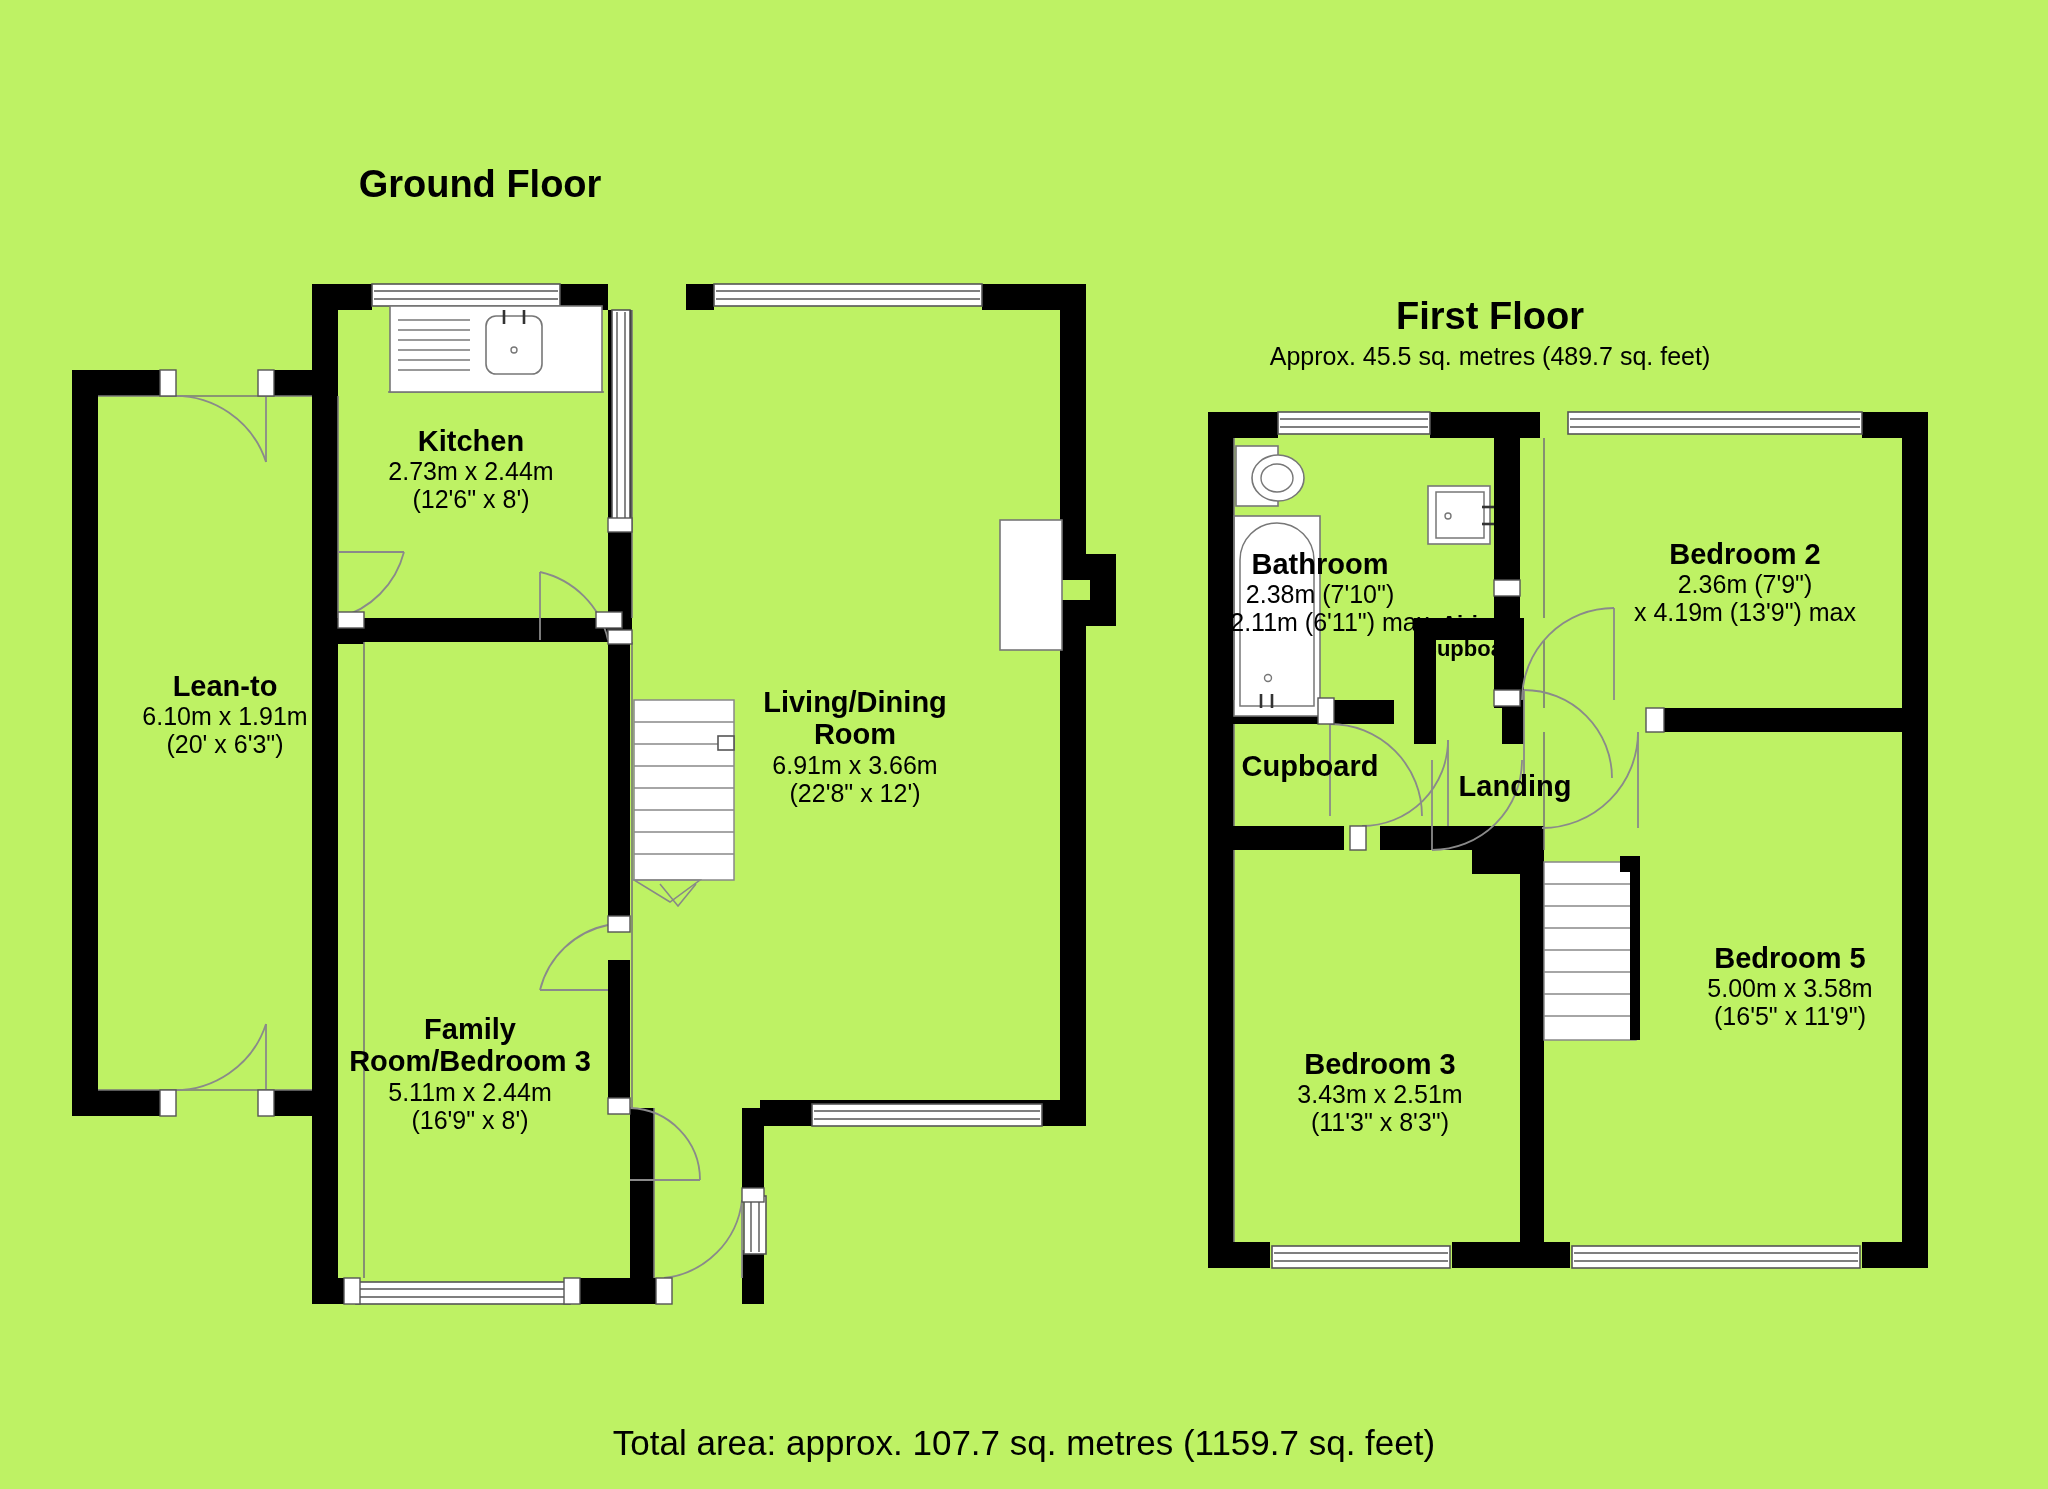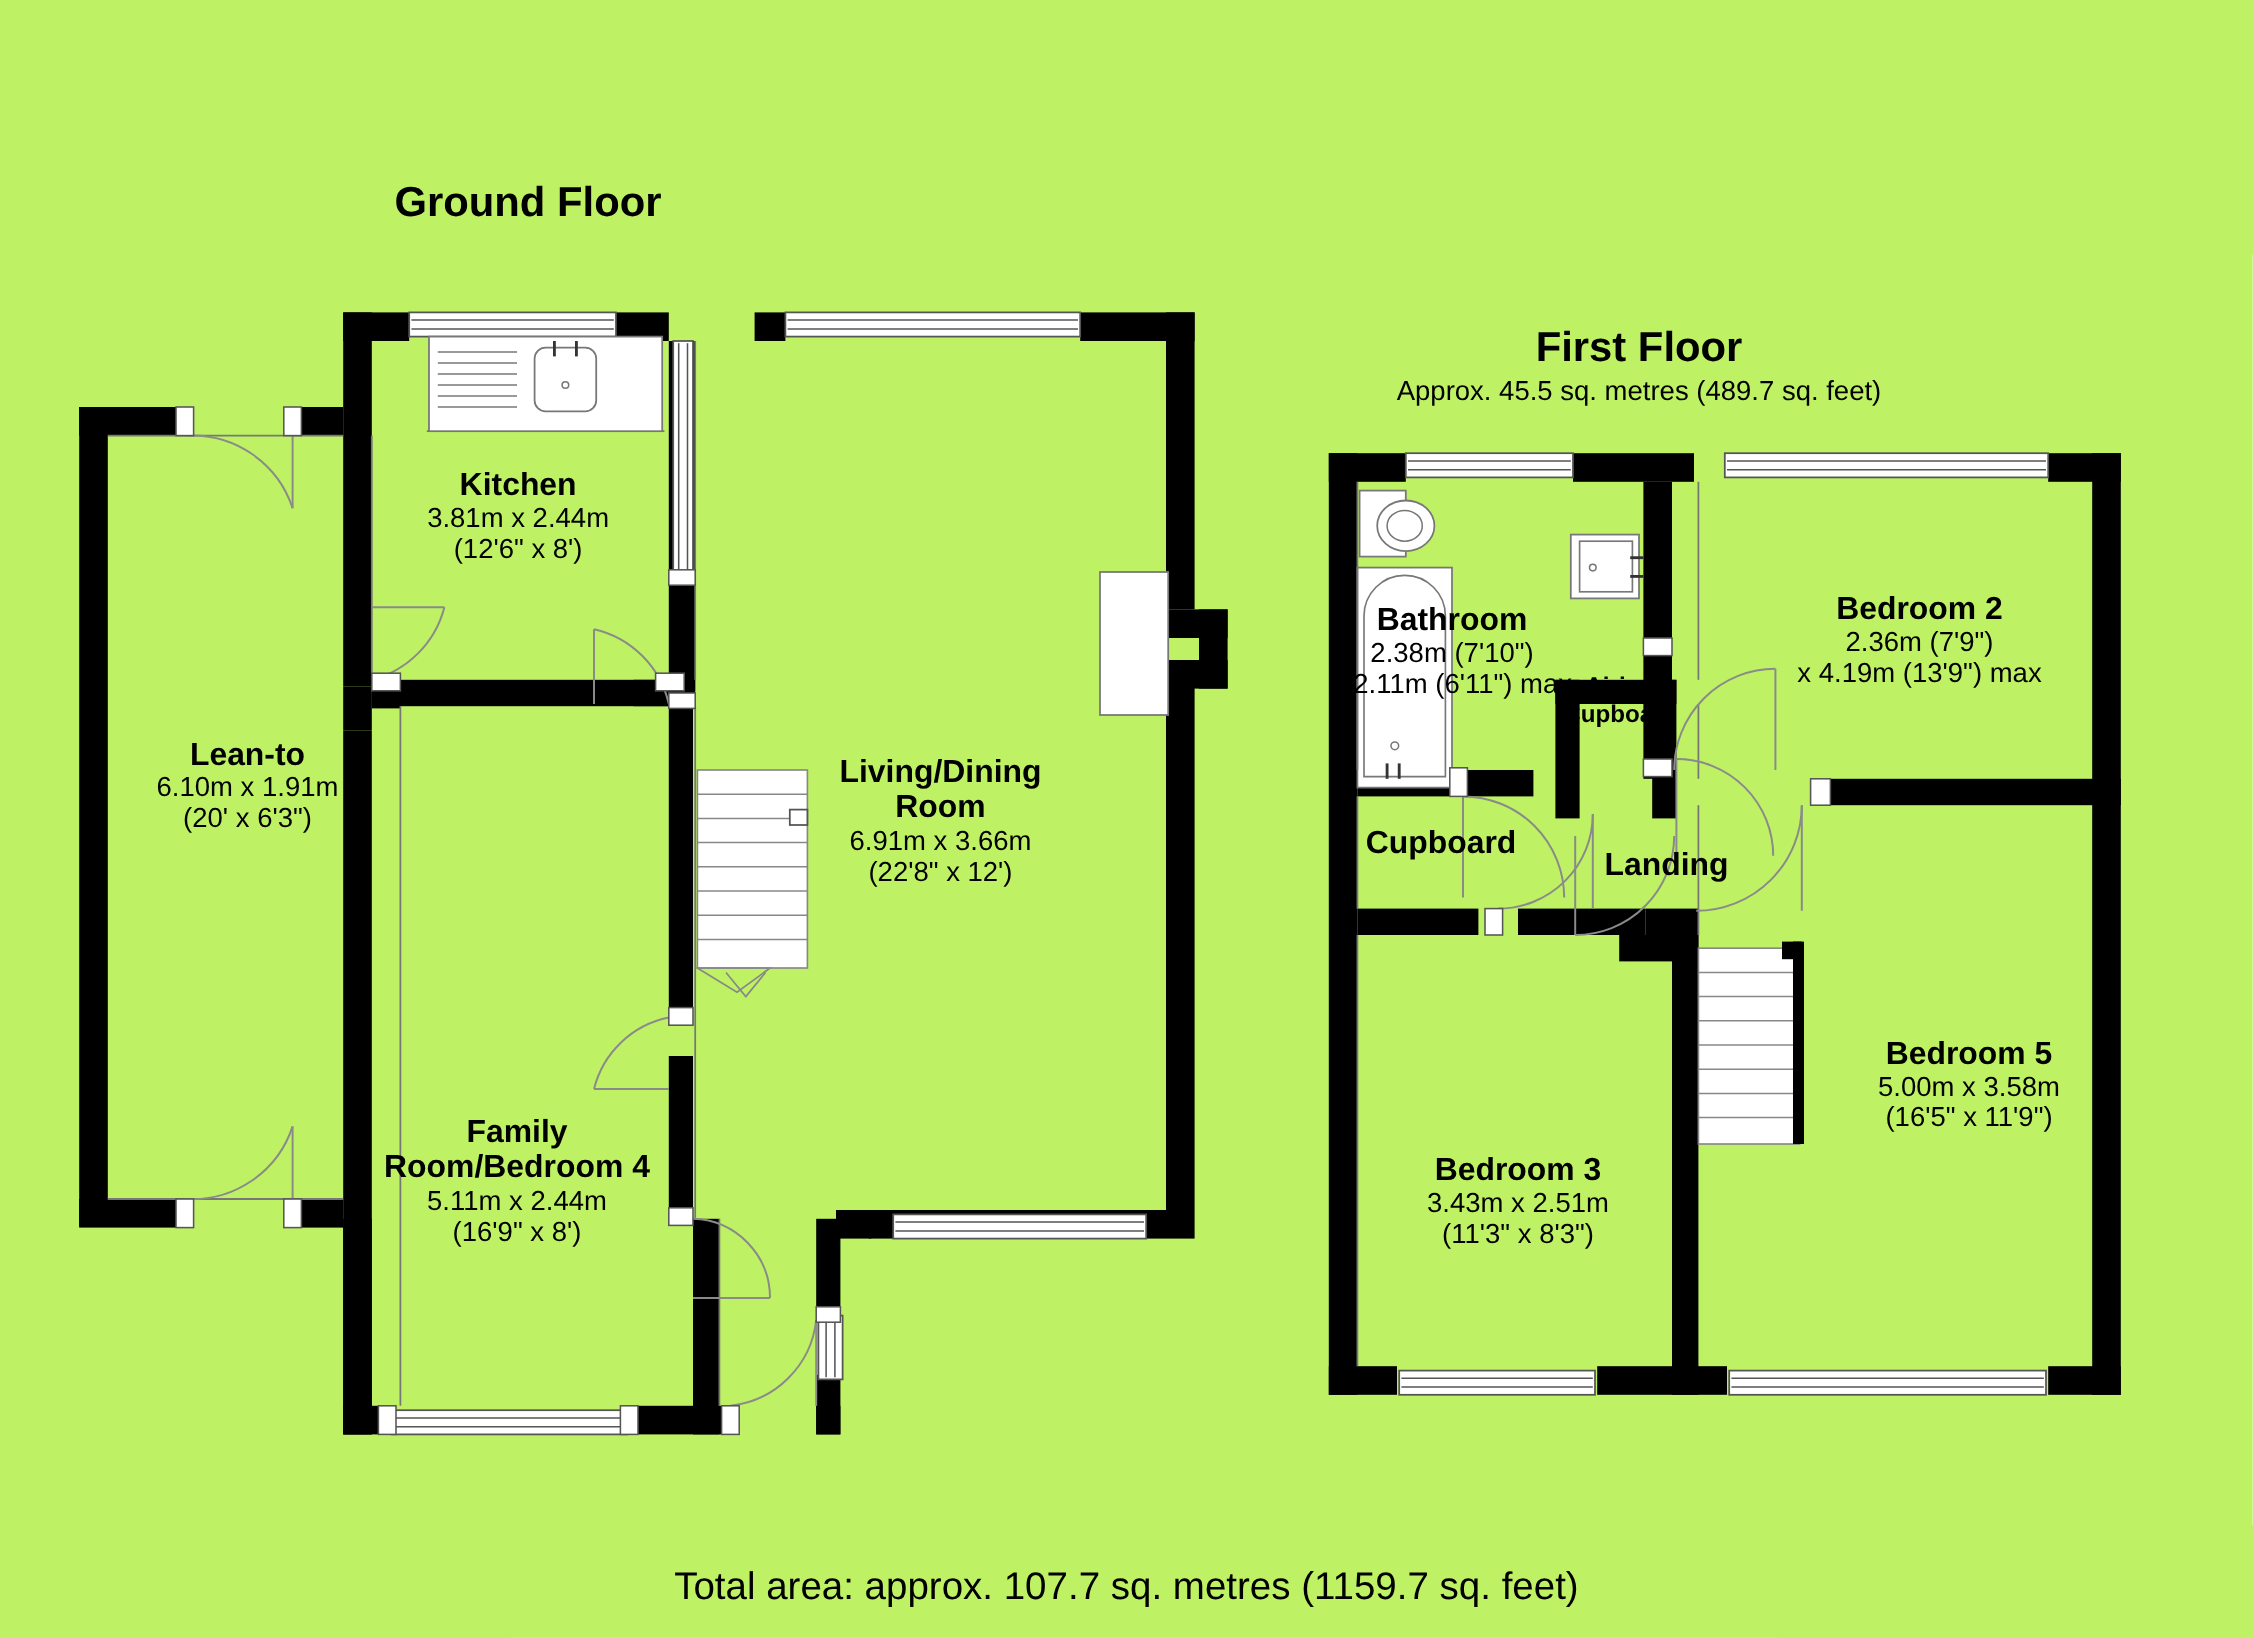--- a/index.html
+++ b/index.html
@@ -379,40 +379,40 @@
     </g>
   </svg>
 
   <div class="floor-title" style="left:280px; top:163px; width:400px;">Ground Floor</div>
 
   <div class="floor-title" style="left:1290px; top:295px; width:400px;">First Floor</div>
   <div class="floor-sub" style="left:1190px; top:342px; width:600px;">Approx. 45.5 sq. metres (489.7 sq. feet)</div>
 
   <div class="room" style="left:341px; top:425px; width:260px;">
     <span class="rname">Kitchen</span>
-    <span class="rdim">3.81m x 2.44m</span>
+    <span class="rdim">2.73m x 2.44m</span>
     <span class="rdim">(12'6" x 8')</span>
   </div>
 
   <div class="room" style="left:85px; top:670px; width:280px;">
     <span class="rname">Lean-to</span>
     <span class="rdim">6.10m x 1.91m</span>
     <span class="rdim">(20' x 6'3")</span>
   </div>
 
   <div class="room" style="left:715px; top:686px; width:280px;">
     <span class="rname">Living/Dining</span>
     <span class="rname">Room</span>
     <span class="rdim">6.91m x 3.66m</span>
     <span class="rdim">(22'8" x 12')</span>
   </div>
 
   <div class="room" style="left:325px; top:1013px; width:290px;">
     <span class="rname">Family</span>
-    <span class="rname">Room/Bedroom 4</span>
+    <span class="rname">Room/Bedroom 3</span>
     <span class="rdim">5.11m x 2.44m</span>
     <span class="rdim">(16'9" x 8')</span>
   </div>
 
 
   <div class="room" style="left:1190px; top:548px; width:260px;">
     <span class="rname">Bathroom</span>
     <span class="rdim">2.38m (7'10")</span>
     <span class="rdim">x 2.11m (6'11") max</span>
   </div>

